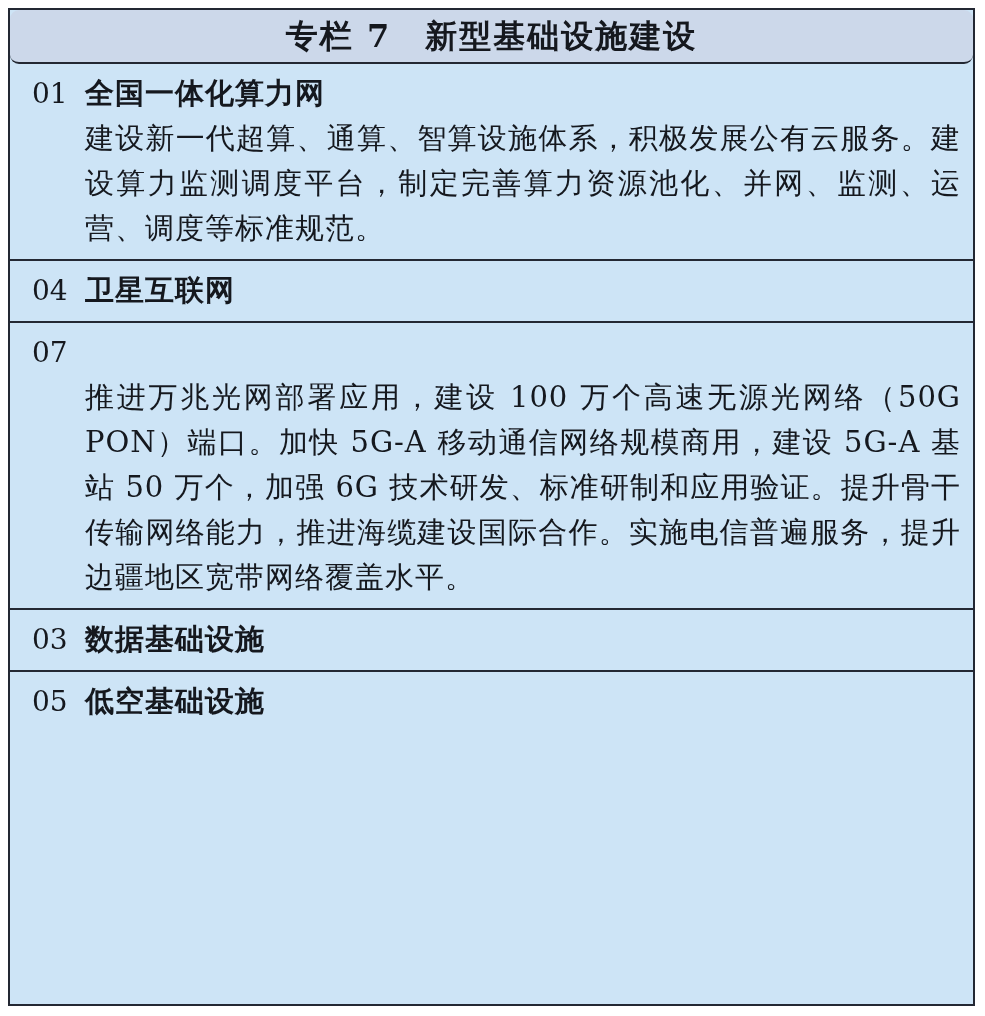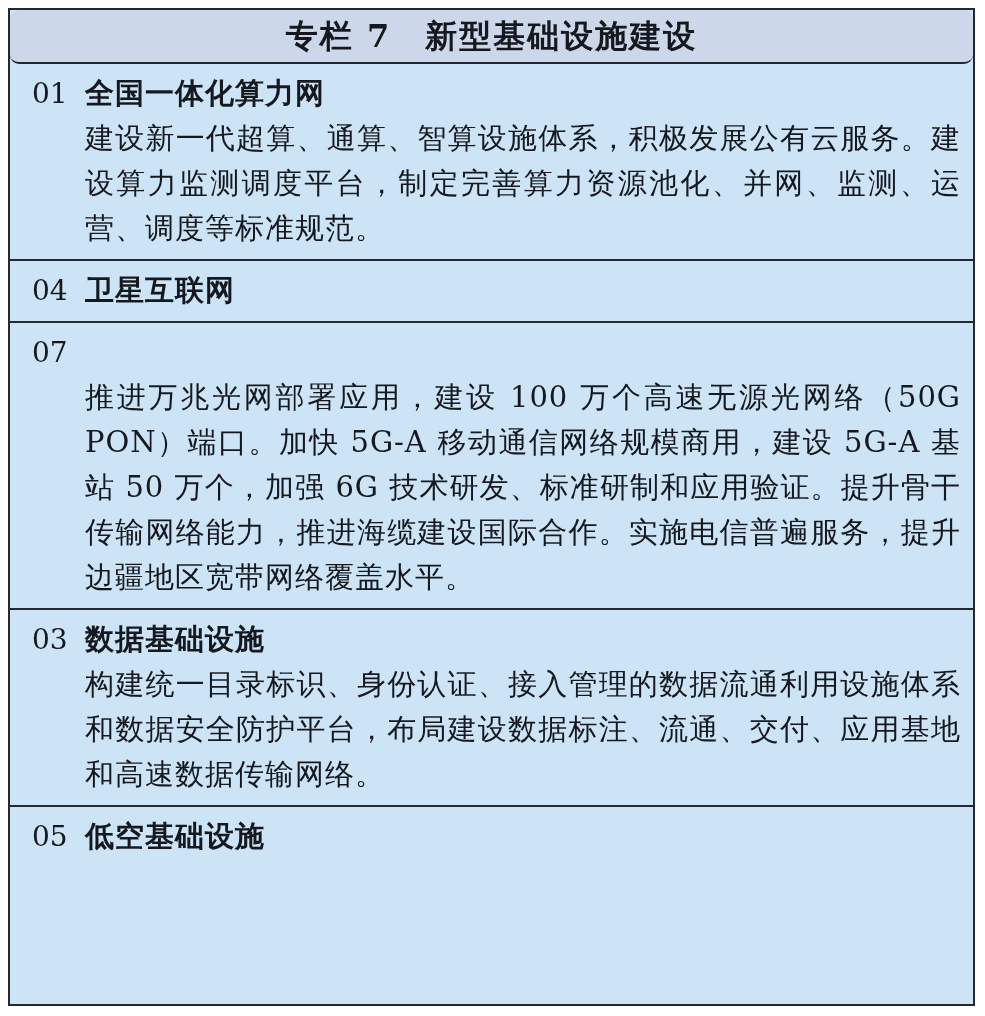--- a/index.html
+++ b/index.html
@@ -91,21 +91,20 @@
       <span class="section-num">07</span>
     </div>
     <div class="section-body">推进万兆光网部署应用，建设 100 万个高速无源光网络（50G PON）端口。加快 5G‑A 移动通信网络规模商用，建设 5G‑A 基站 50 万个，加强 6G 技术研发、标准研制和应用验证。提升骨干传输网络能力，推进海缆建设国际合作。实施电信普遍服务，提升边疆地区宽带网络覆盖水平。</div>
   </div>
 
   <div class="section">
     <div class="section-head">
       <span class="section-num">03</span>
       <span class="section-heading">数据基础设施</span>
     </div>
-    <div class="section-body">构建统一目录标识、身份认证、接入管理的数据流通利用设施体系和数据安全防护平台，布局建设数据标注、流通、交付、应用基地和高速数据传输网络。</div>
   </div>
 
   <div class="section">
     <div class="section-head">
       <span class="section-num">05</span>
       <span class="section-heading">低空基础设施</span>
     </div>
 
   </div>
 

